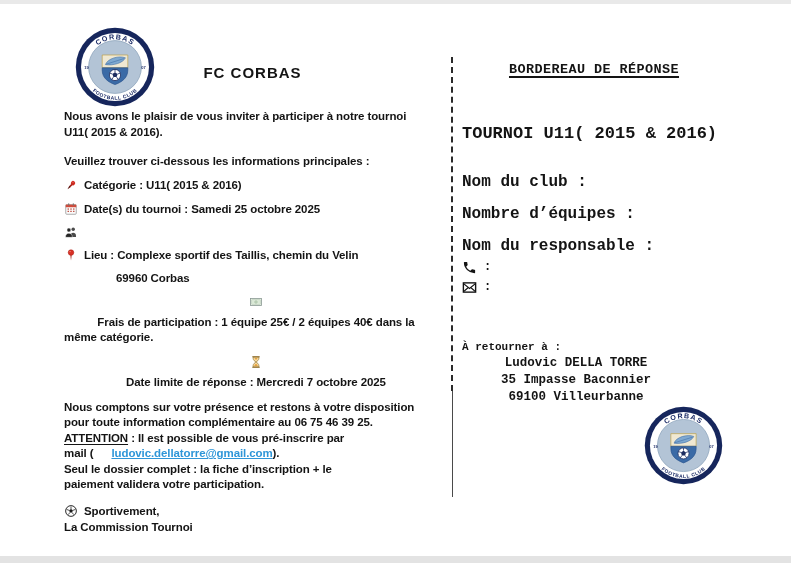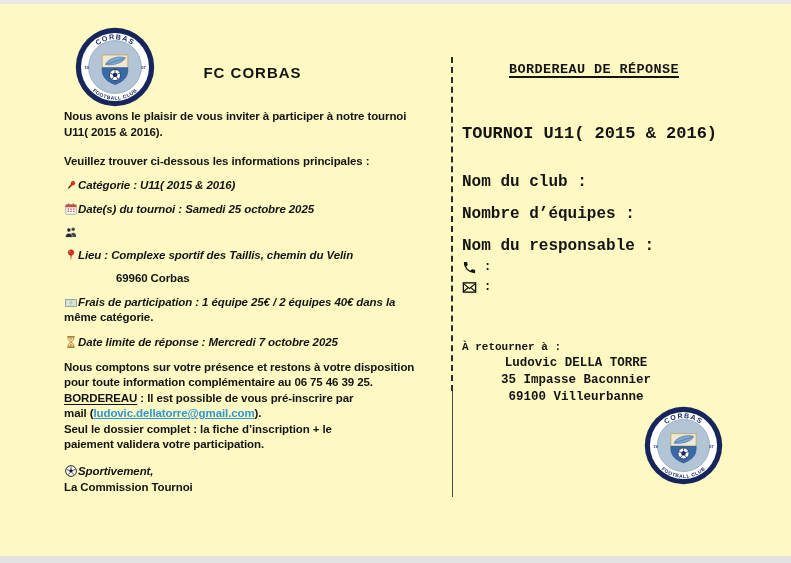--- a/index.html
+++ b/index.html
@@ -1,41 +1,41 @@
 <!DOCTYPE html>
 <html lang="fr"><head>
 <meta charset="utf-8">
 <style>
   html,body{margin:0;padding:0;background:#888;}
   #page{
     position:relative;width:791px;height:563px;margin:0 auto;
-    background:#fef9c3;overflow:hidden;
+    background:#ffffff;overflow:hidden;
     font-family:"Liberation Sans","DejaVu Sans",sans-serif;
     font-weight:700;color:#141414;
   }
   .scan-edge{position:absolute;left:0;width:100%;background:#e9e9e9;}
   .line{white-space:nowrap;line-height:15.5px;font-size:11.5px;letter-spacing:-0.1px;}
   
   .club-logo{position:absolute;}
   #left-title{
     position:absolute;left:64px;top:64px;width:377px;text-align:center;
     font-size:15px;letter-spacing:1px;
   }
   #left-col{position:absolute;left:64px;top:109px;width:384px;}
   #left-col p{margin:0;}
   .intro{margin-bottom:14px !important;}
   .info-heading{margin-bottom:2px !important;}
-  .item-row{display:flex;align-items:center;margin-top:8.5px;font-style:italic;}
+  .item-row{display:flex;align-items:center;gap:6px;margin-top:8.5px;}
   .item-row .line{line-height:15px;}
   .sub-line{padding-left:52px;margin-top:8px !important;}
-  .wrap2{margin-top:9px !important;}
+  .wrap2{margin-top:9px !important;flex-direction:column;}
   .closing-block{margin-top:10px !important;}
   .attention-label{text-decoration:underline;text-underline-offset:2px;}
   .ws{white-space:pre;}
-  a.mail-link{color:#2e96d8;text-decoration:underline;}
+  a.mail-link{color:#2e96d8;text-decoration:underline;padding-left:18px;}
   .signoff-row{margin-top:11px;}
   .signature{margin-top:1px !important;}
   
   #divider-dashed{position:absolute;left:451px;top:57px;height:334px;width:0;border-left:2.5px dashed #2a2a2a;}
   #divider-solid{position:absolute;left:452px;top:391px;height:106px;width:0;border-left:1.2px solid #4a4a4a;}
   
   #right-col{position:absolute;left:462px;top:62px;width:264px;font-family:Liberation Mono, monospace;}
   #right-title{
     text-align:center;font-size:13.5px;letter-spacing:0.4px;line-height:16px;
     text-decoration:underline;text-underline-offset:3px;text-decoration-thickness:1.5px;
@@ -205,21 +205,21 @@
     <div class="item-row wrap2">
       <svg class="icon" width="14" height="14">
           <use href="#ic-hourglass"></use>
         </svg>
       <span class="line">Date limite de réponse : Mercredi 7 octobre 2025</span>
     </div>
 
     <div class="closing-block">
       <p class="line">Nous comptons sur votre présence et restons à votre disposition</p>
       <p class="line">pour toute information complémentaire au 06 75 46 39 25.</p>
-      <p class="line"><span class="attention-label">BORDEREAU</span><span class="ws"> : Il est possible de vous pré-inscrire par</span></p>
+      <p class="line"><span class="attention-label">ATTENTION</span><span class="ws"> : Il est possible de vous pré-inscrire par</span></p>
       <p class="line"><span>mail (</span><a class="mail-link" href="#">ludovic.dellatorre@gmail.com</a><span>).</span></p>
       <p class="line">Seul le dossier complet : la fiche d’inscription + le</p>
       <p class="line">paiement validera votre participation.</p>
     </div>
 
     <div class="item-row signoff-row">
       <svg class="icon" width="14" height="14">
           <use href="#ic-soccer"></use>
         </svg>
       <span class="line">Sportivement,</span>

